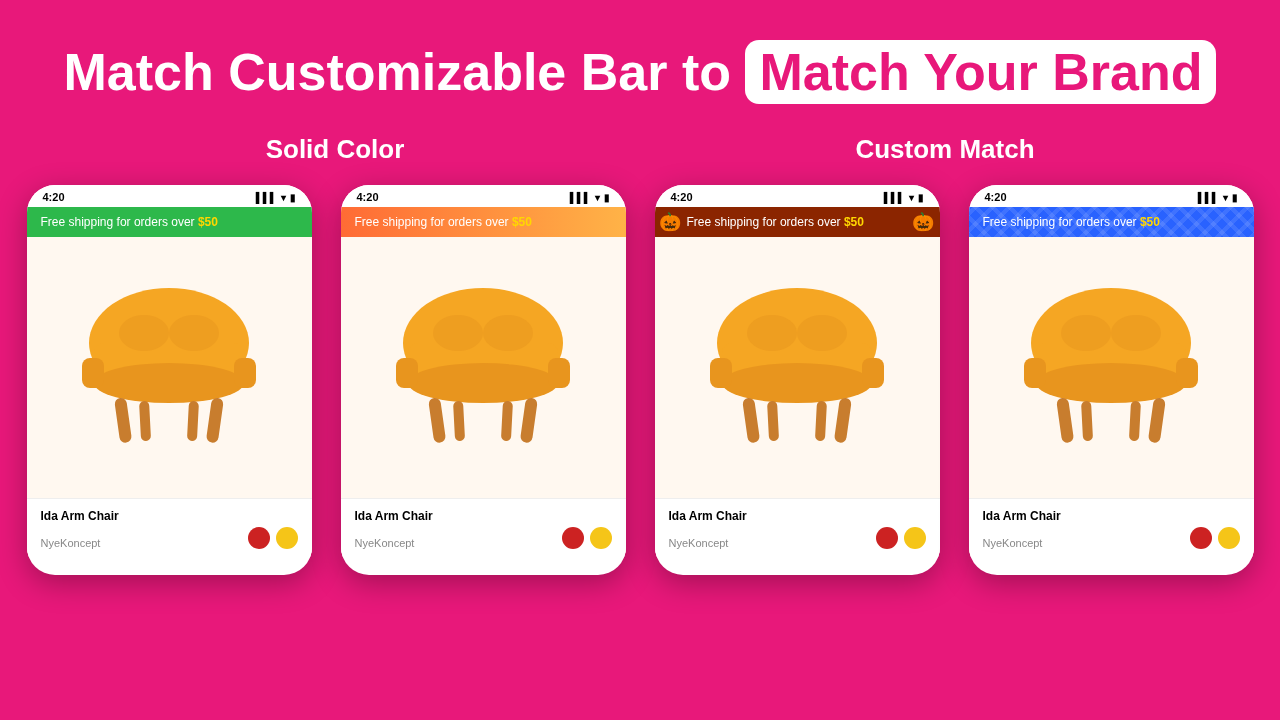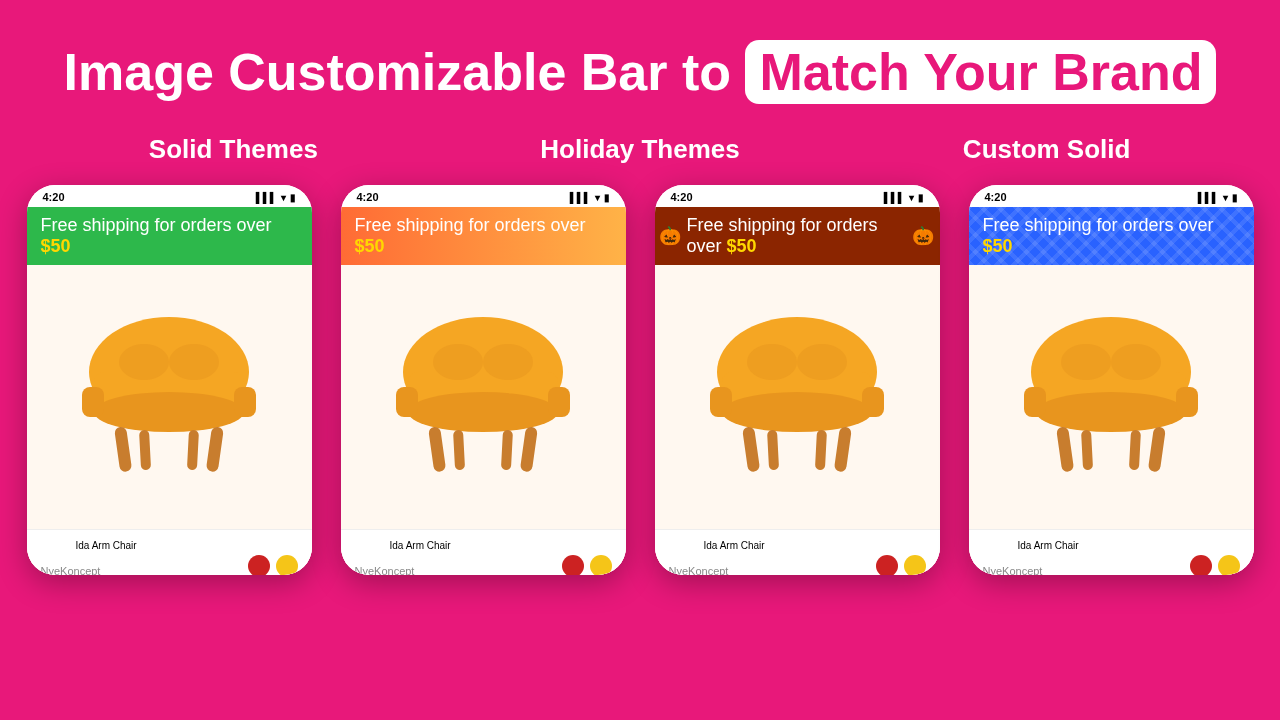--- a/index.html
+++ b/index.html
@@ -79,21 +79,21 @@
 
     .status-right {
       display: flex;
       align-items: center;
       gap: 4px;
       font-size: 10px;
     }
 
     .notification-bar {
       padding: 8px 14px;
-      font-size: 18px;
+      font-size: 12px;
       font-weight: 500;
       color: white;
     }
 
     .notification-bar span.price {
       color: #FFD700;
       font-weight: 700;
     }
 
     
@@ -167,24 +167,23 @@
       height: 200px;
     }
 
     .phone-footer {
       background: white;
       padding: 10px 14px 8px;
       border-top: 1px solid #eee;
     }
 
     .product-name {
-      font-size: 10px;
-      font-weight: 400;
+      font-size: 12px;
+      font-weight: 700;
       color: #000;
-      margin-left: 35px;
     }
 
     .brand-name {
       font-size: 11px;
       color: #888;
       margin-top: 14px;
     }
 
     .color-dots {
       display: flex;
@@ -204,28 +203,27 @@
     .footer-row {
       display: flex;
       justify-content: space-between;
       align-items: flex-end;
     }
   </style>
 </head>
 <body>
 
 <div class="header">
-  <span class="header-title">Image Customizable Bar to</span>
+  <span class="header-title">Match Customizable Bar to</span>
   <span class="header-highlight">Match Your Brand</span>
 </div>
 
 <div class="categories">
-  <div class="category-label">Solid Themes</div>
-  <div class="category-label">Holiday Themes</div>
-  <div class="category-label">Custom Solid</div>
+  <div class="category-label">Solid Color</div>
+  <div class="category-label">Custom Match</div>
 </div>
 
 <div class="phones-row">
 
   <div class="phone-mockup">
     <div class="phone-status-bar">
       <span>4:20</span>
       <div class="status-right">
         <span>▌▌▌</span>
         <span>▾</span>

